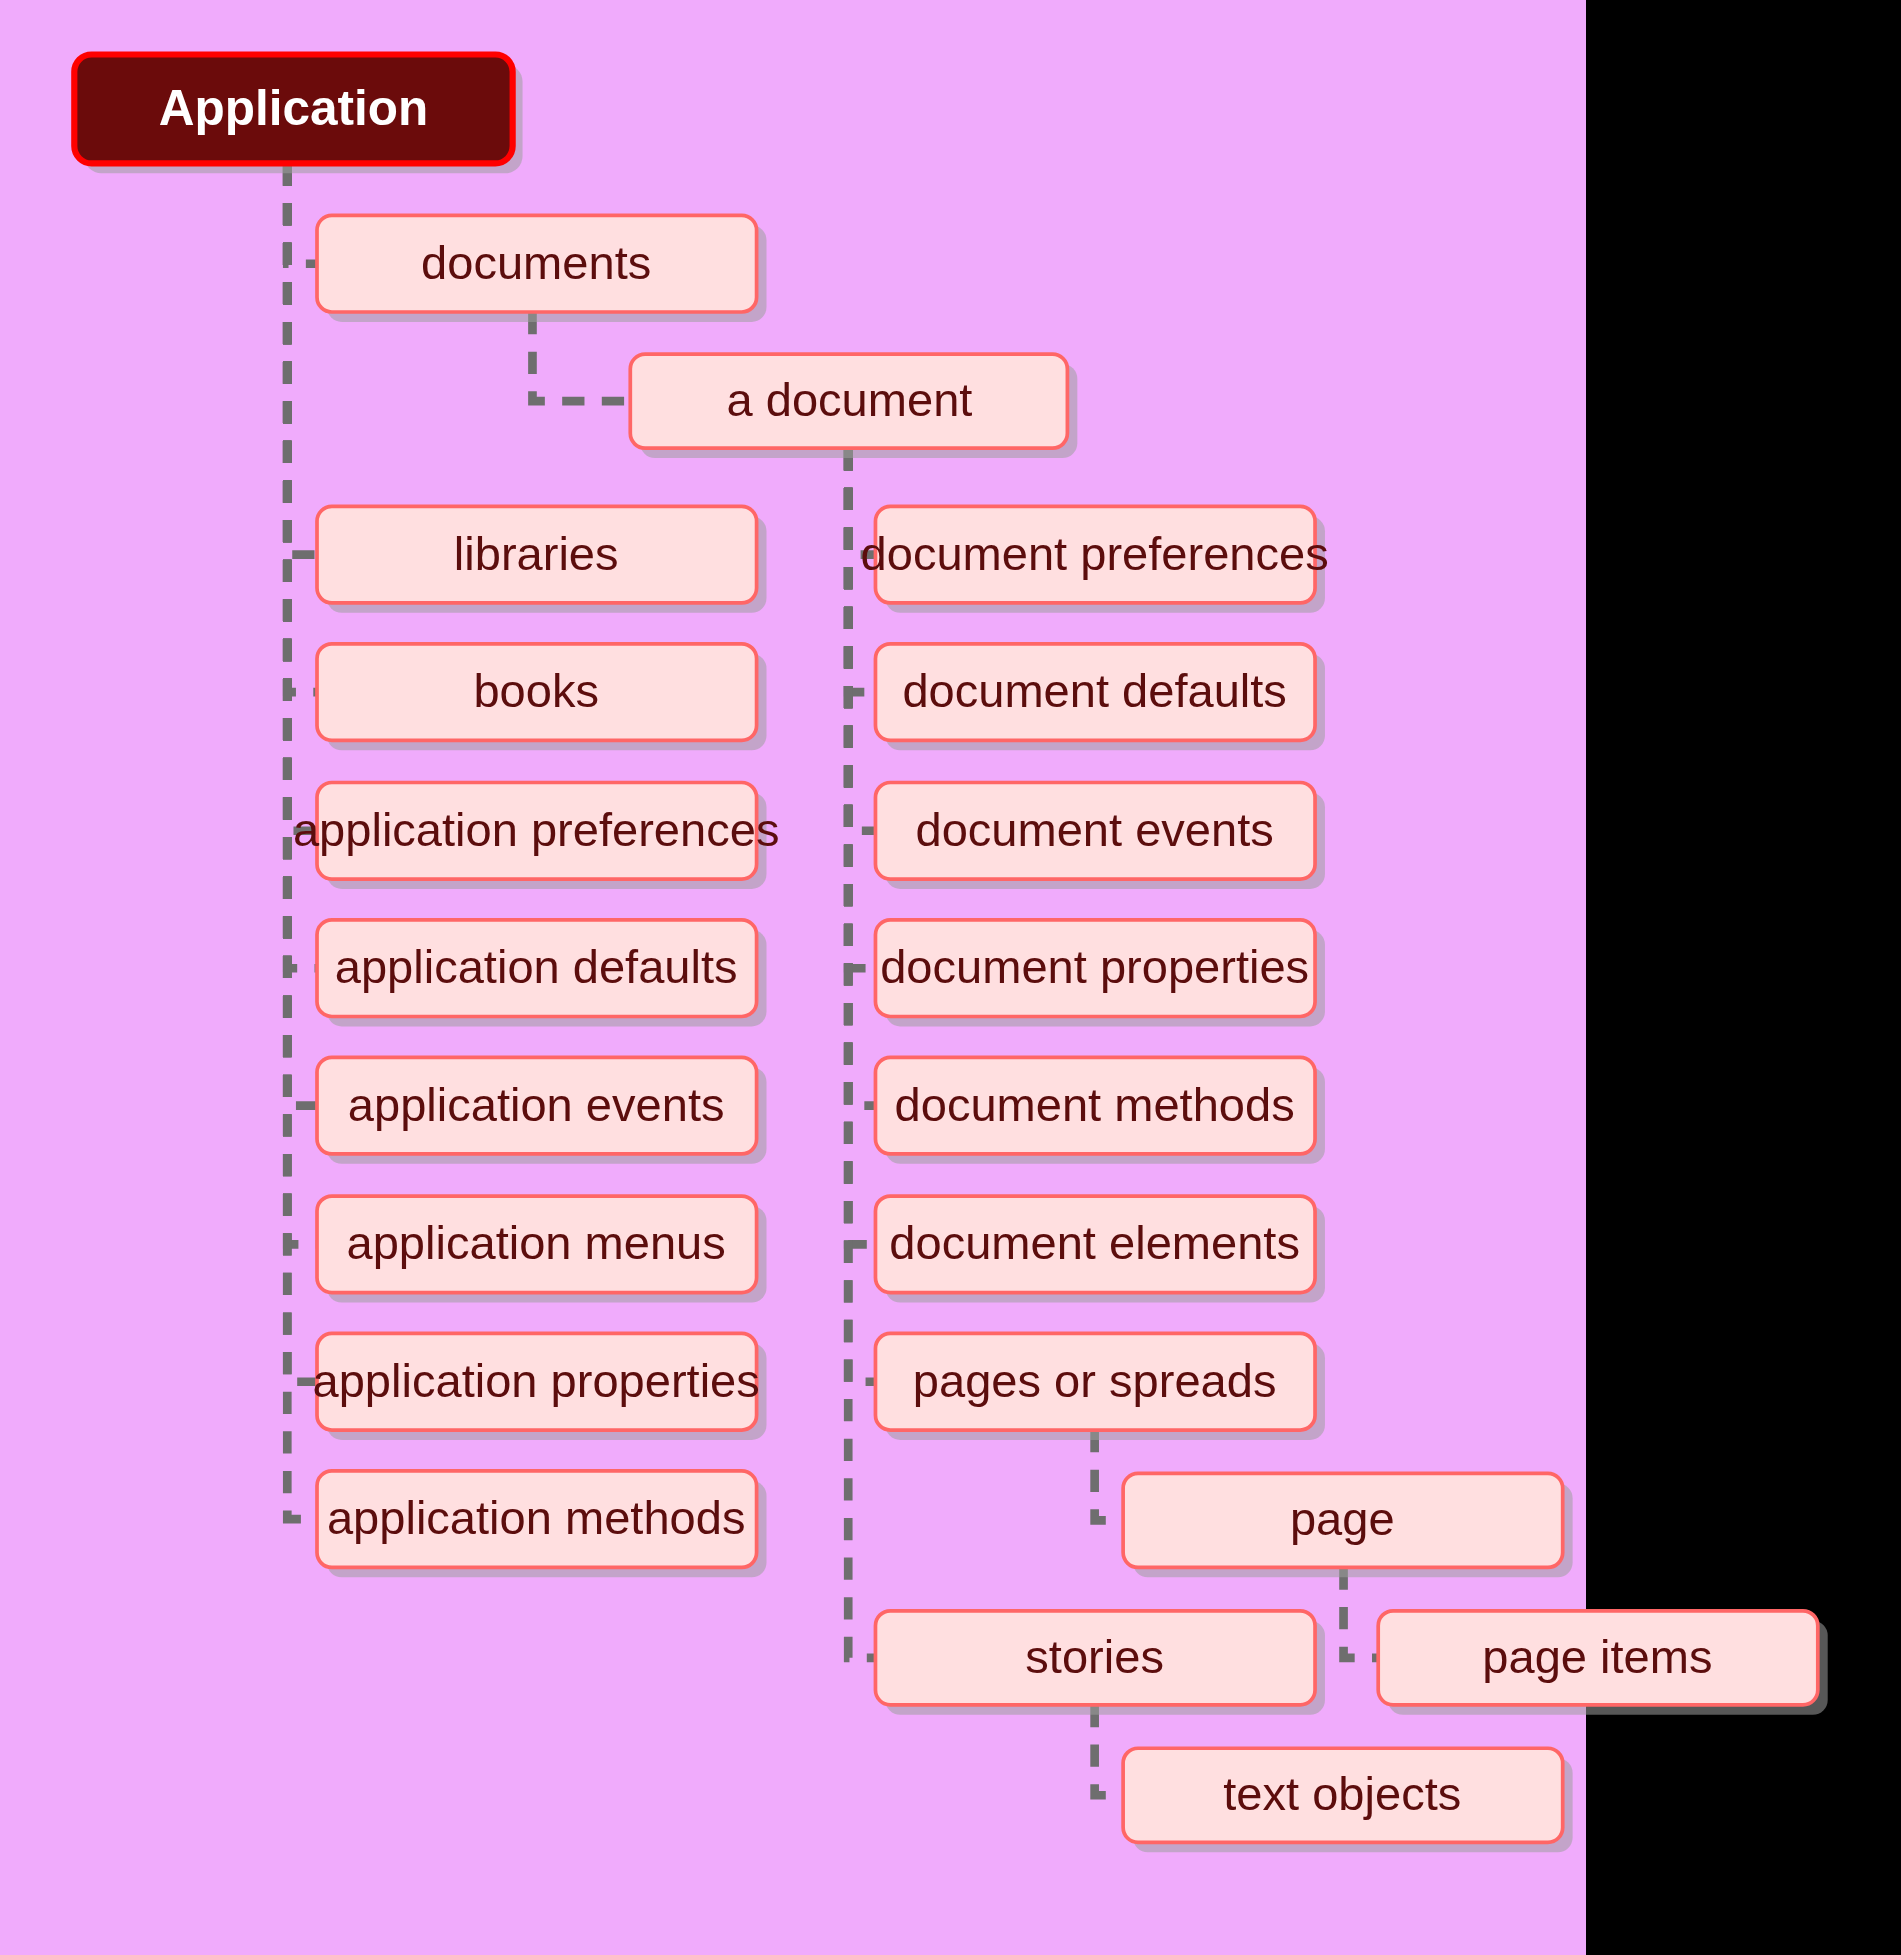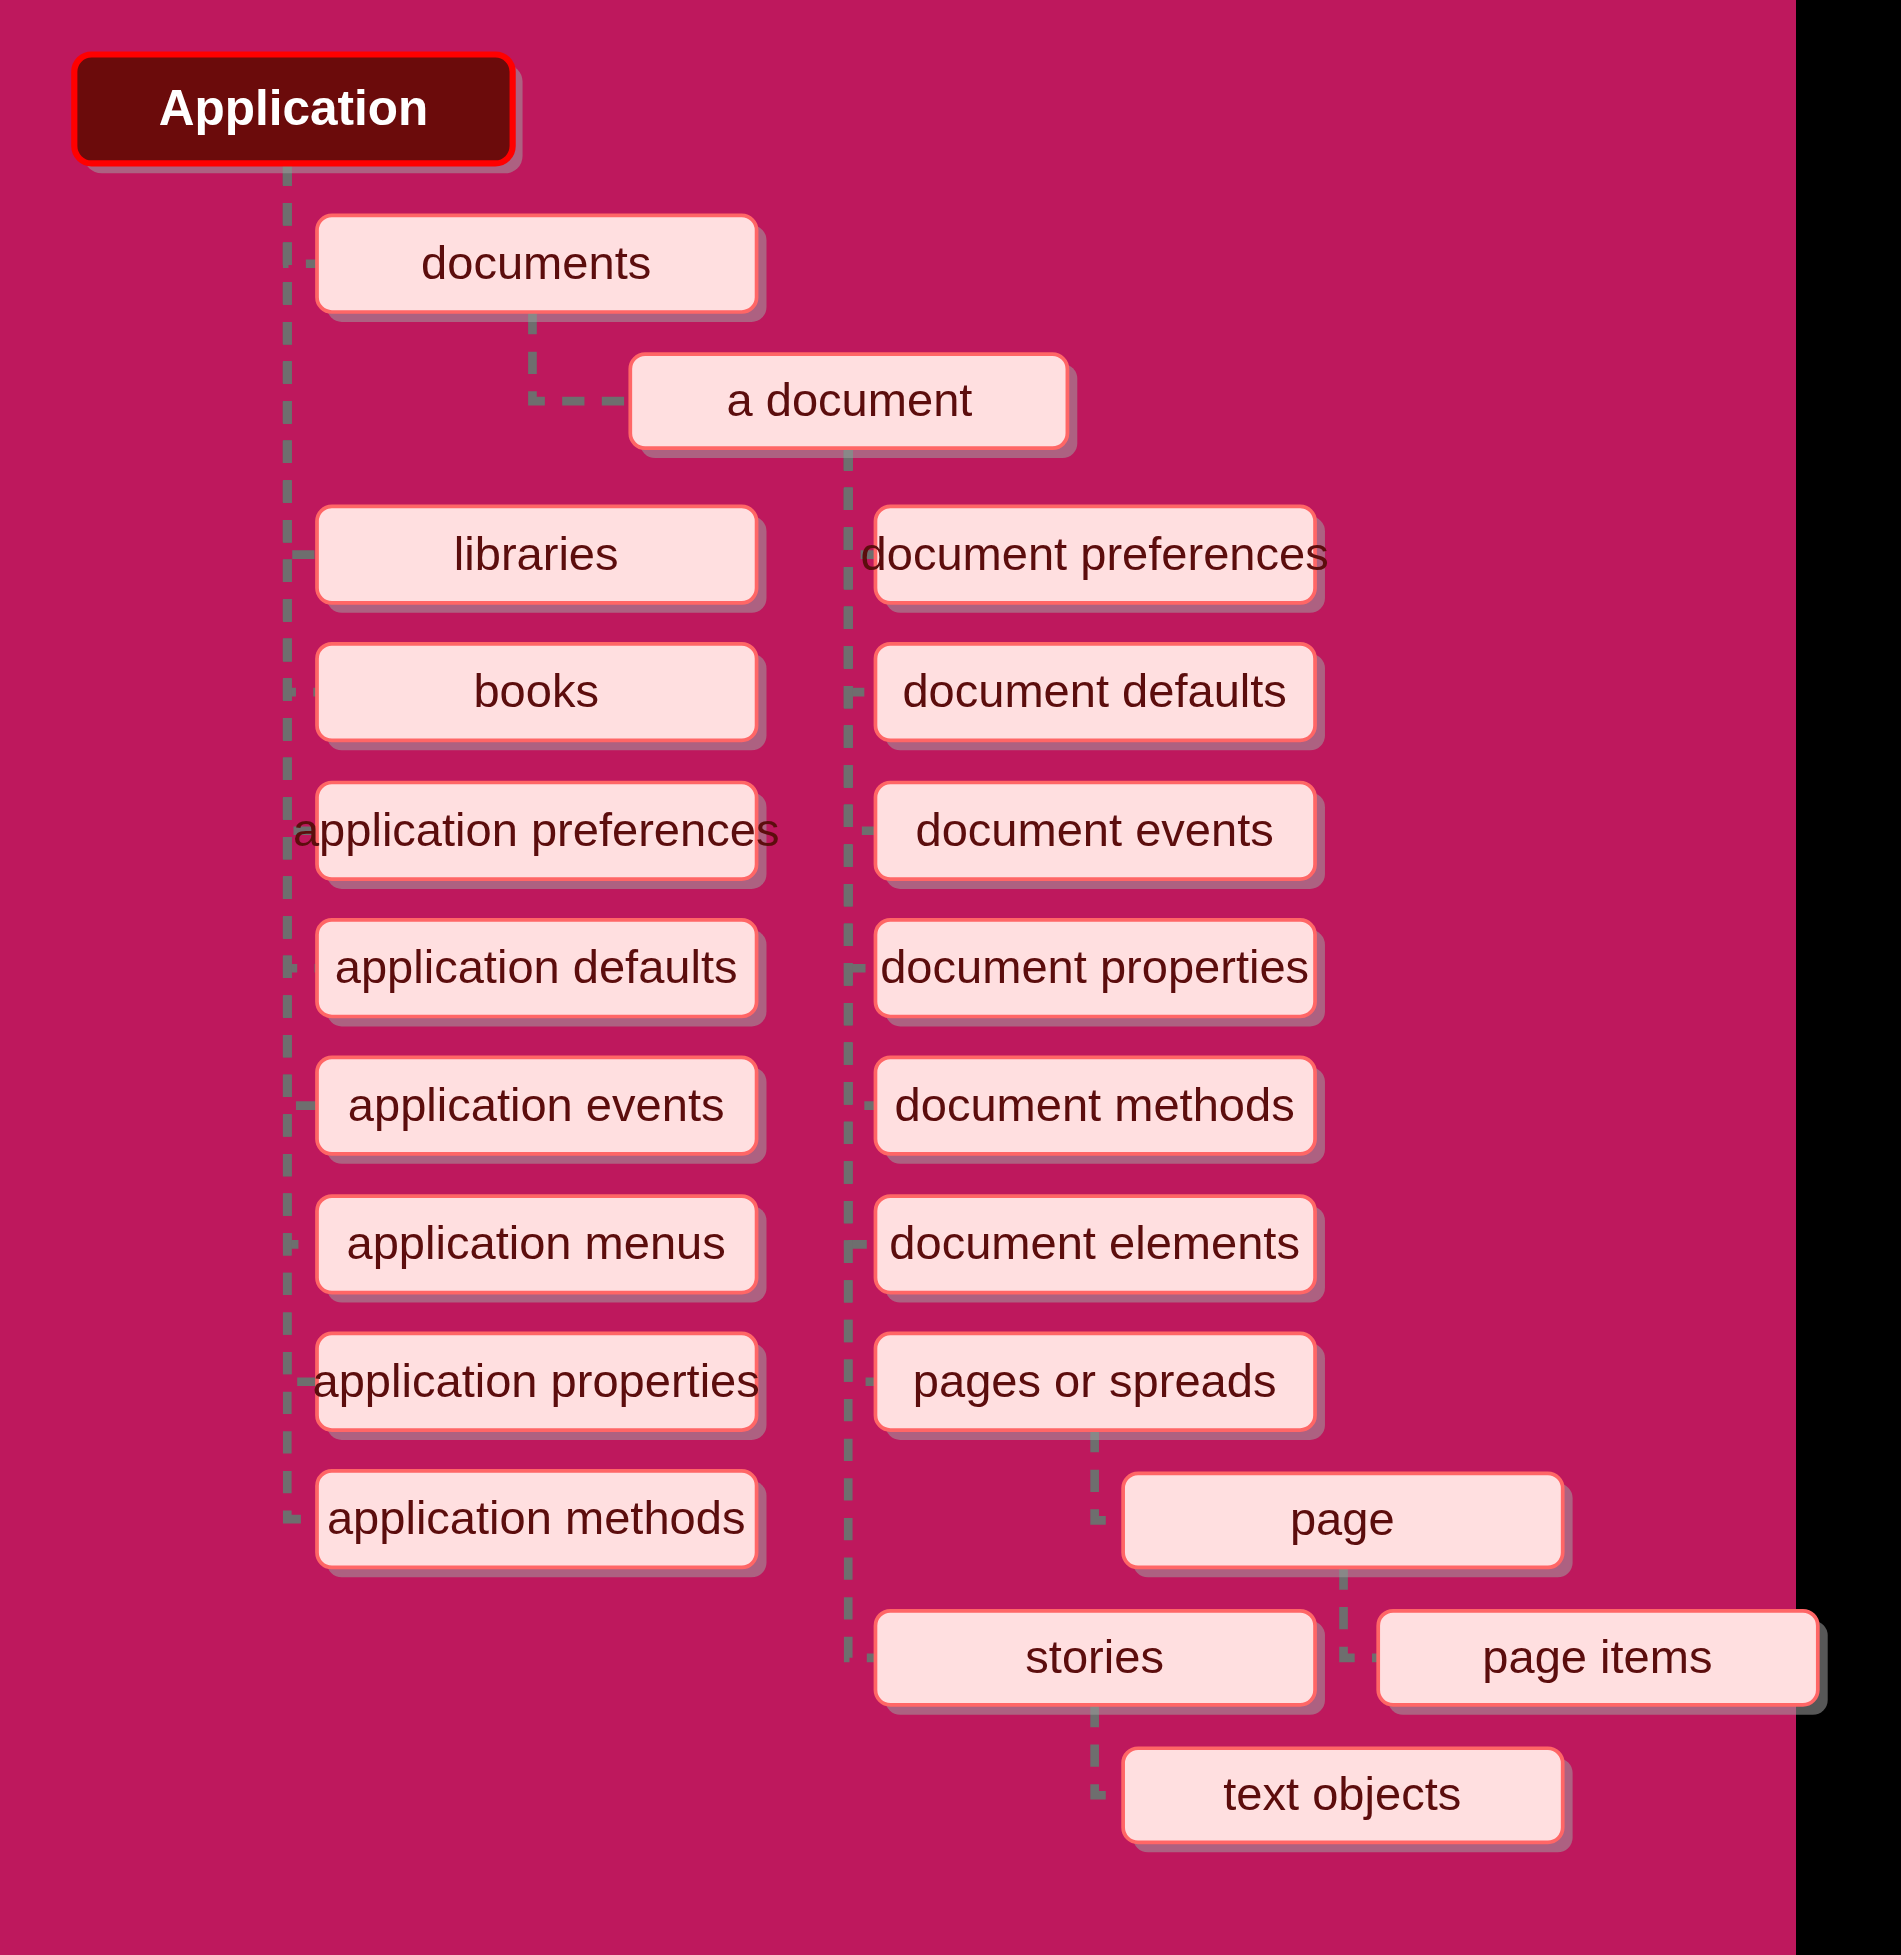--- a/index.html
+++ b/index.html
@@ -8,23 +8,23 @@
     background: #000000;
   }
   body {
     width: 1902px;
     height: 1955px;
     font-family: "Liberation Sans", sans-serif;
     overflow: hidden;
   }
   #diagram-root {
     position: relative;
-    width: 1796px;
+    width: 1586px;
     height: 1955px;
-    background: #be185d;
+    background: #f0abfc;
   }
   svg.diagram-canvas {
     position: absolute;
     left: 0;
     top: 0;
     width: 1902px;
     height: 1955px;
     display: block;
   }
   .node-rect {

